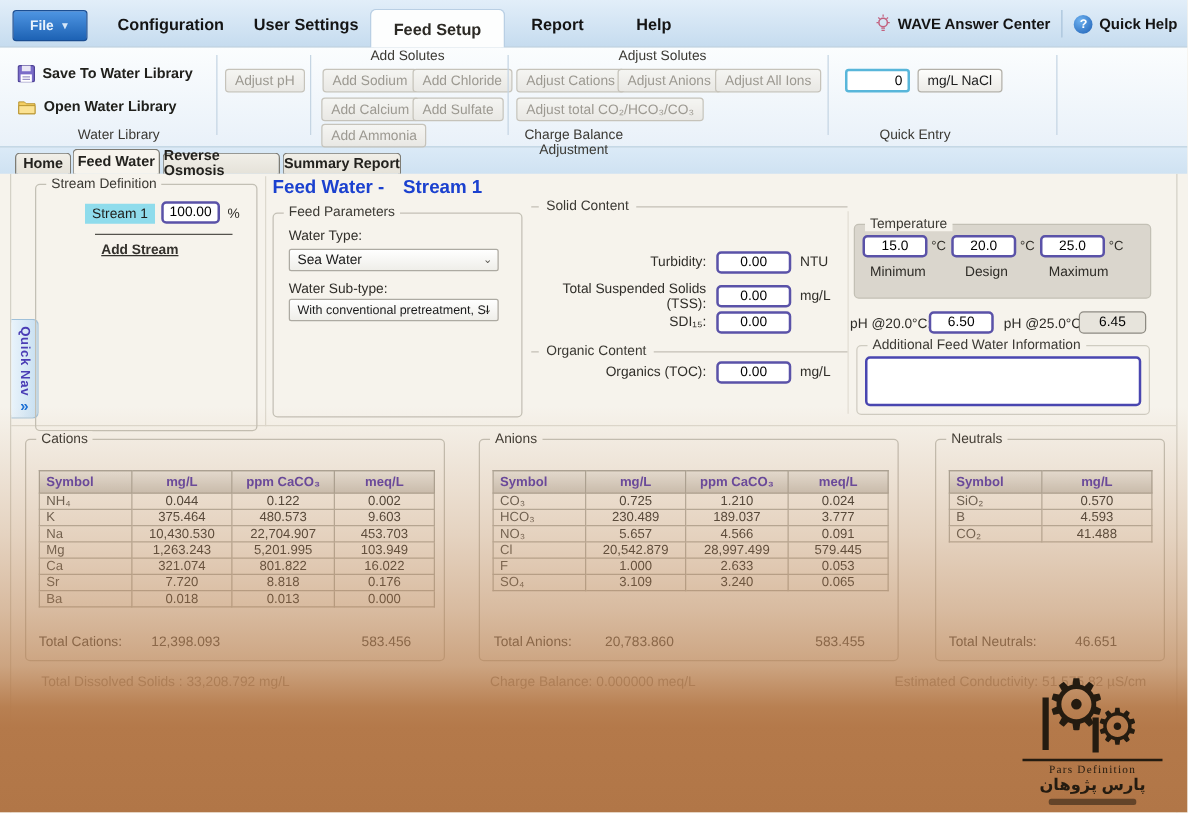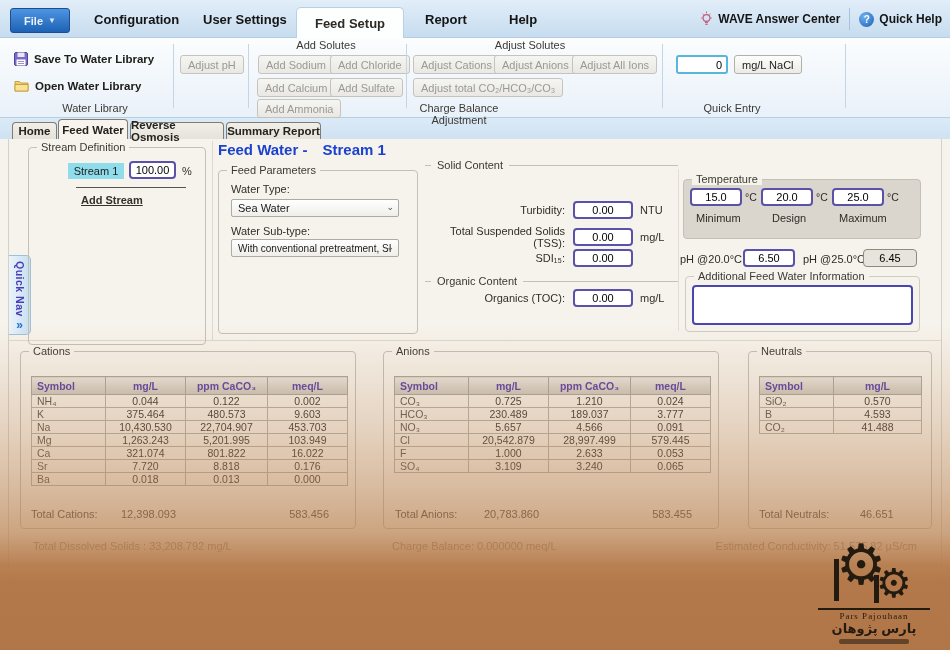--- a/index.html
+++ b/index.html
@@ -468,17 +468,17 @@
 
 <div class="tint-overlay">
   <div class="wm-logo">
     <div class="wm-gears">
       <div class="wm-stem" style="left:20px; top:14px; height:42px;"></div>
       <span class="wm-gear-big">⚙</span>
       <div class="wm-stem" style="left:60px; top:30px; height:28px;"></div>
       <span class="wm-gear-small">⚙</span>
     </div>
     <div class="wm-rule"></div>
-    <div class="wm-latin">Pars Pajouhaan</div>
+    <div class="wm-latin">Pars Definition</div>
     <div class="wm-fa">پارس پژوهان</div>
     <div class="wm-smudge"></div>
   </div>
 </div>
 
 </body></html>

